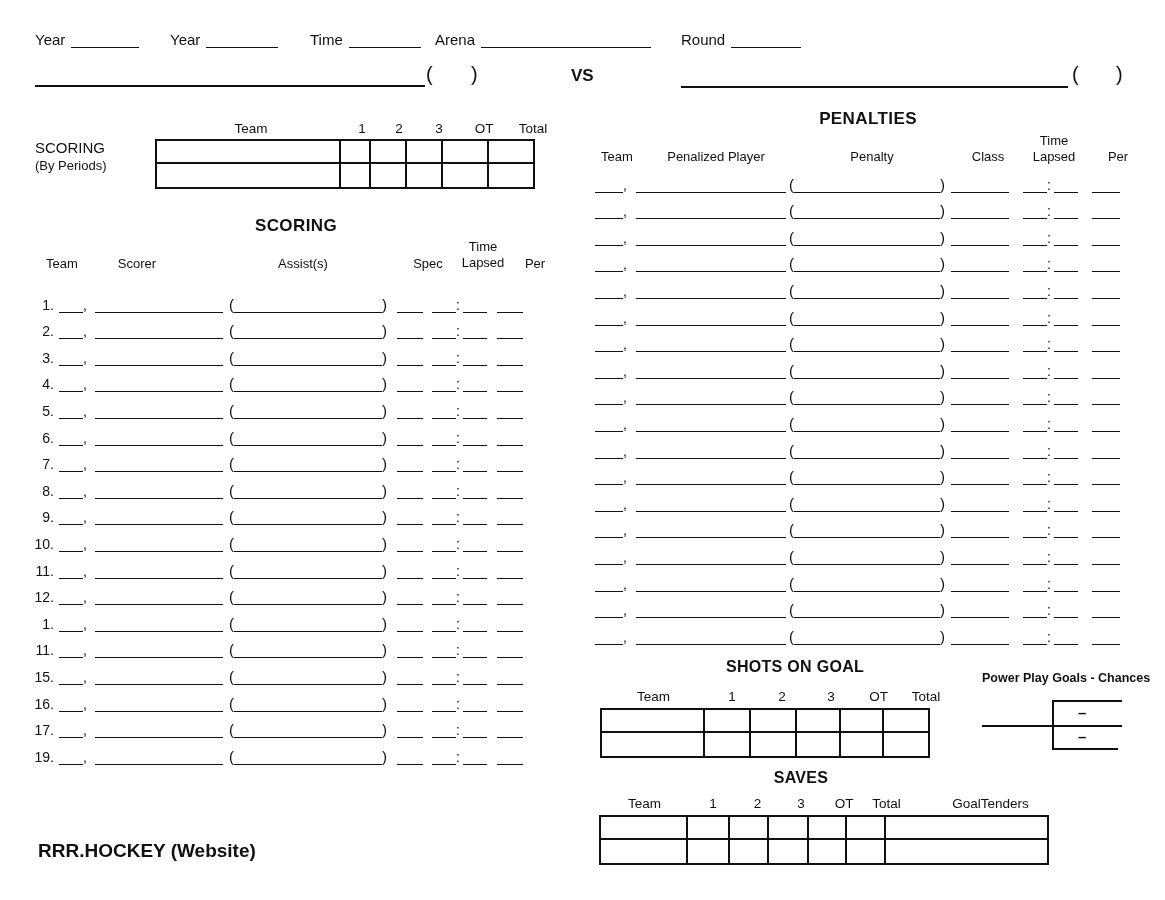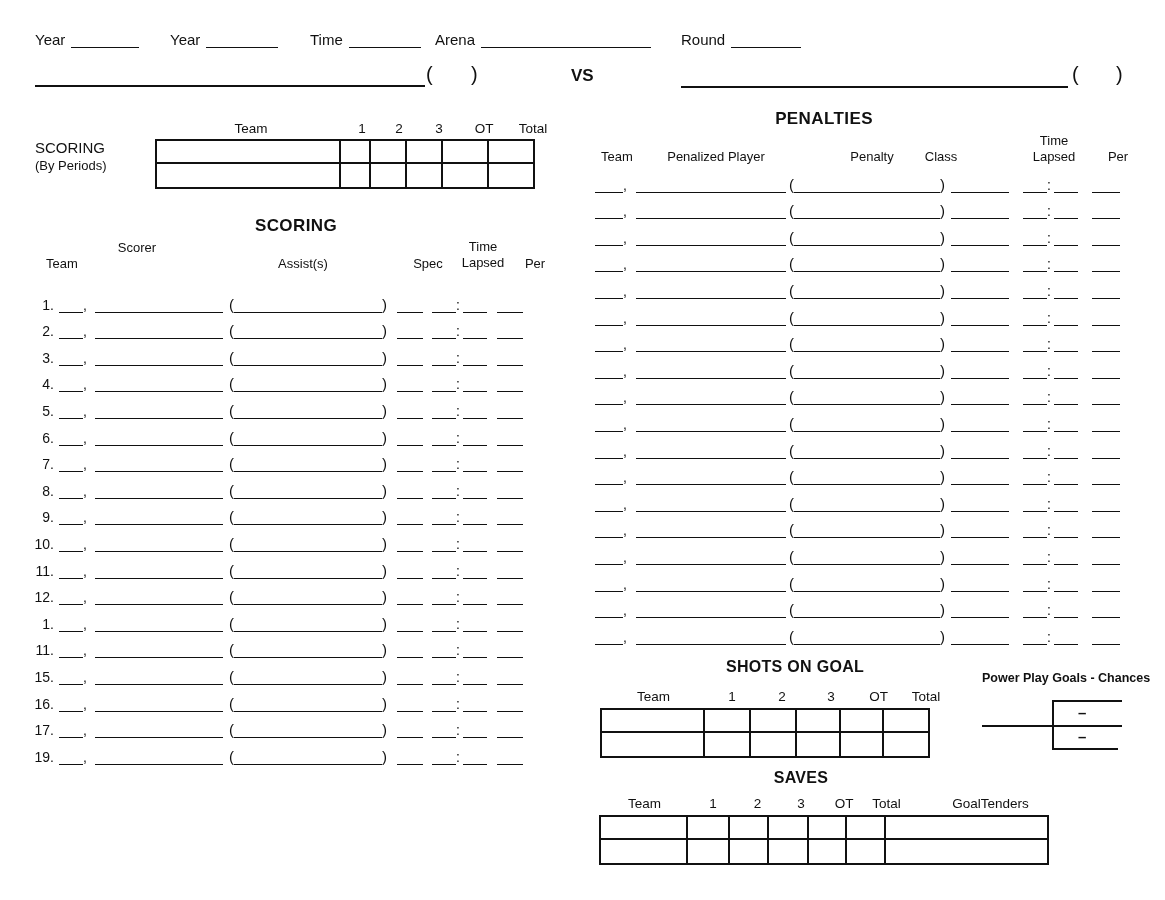--- a/index.html
+++ b/index.html
@@ -125,21 +125,21 @@
       <div></div>
       <div></div>
       <div></div>
       <div></div>
       <div></div>
   </div>
 
   <div class="h-bold ctr" style="left:296px;top:216px">SCORING</div>
 
   <span class="col-lbl" style="left:62px;top:256px">Team</span>
-  <span class="col-lbl" style="left:137px;top:240px">Scorer</span>
+  <span class="col-lbl" style="left:137px;top:256px">Scorer</span>
   <span class="col-lbl" style="left:303px;top:256px">Assist(s)</span>
   <span class="col-lbl" style="left:428px;top:256px">Spec</span>
   <span class="col-lbl col-lbl-2l" style="left:483px;top:239px">
     <span style="display:block">Time</span>
     <span style="display:block">Lapsed</span>
   </span>
   <span class="col-lbl" style="left:535px;top:256px">Per</span>
 
   <div class="rows" style="left:30px;top:286px">
   <div class="s-row">
@@ -406,26 +406,26 @@
     <span class="b bw148"></span>
     <span class="pr">)</span>
     <span class="b bw26 m10"></span>
     <span class="b bw24 m9"></span>
     <span class="c">:</span>
     <span class="b bw24 m3"></span>
     <span class="b bw26 m10"></span>
   </div>
 </div>
 
-  <div class="h-bold ctr" style="left:824px;top:109px">PENALTIES</div>
+  <div class="h-bold ctr" style="left:868px;top:109px">PENALTIES</div>
 
   <span class="col-lbl" style="left:617px;top:149px">Team</span>
   <span class="col-lbl" style="left:716px;top:149px">Penalized Player</span>
   <span class="col-lbl" style="left:872px;top:149px">Penalty</span>
-  <span class="col-lbl" style="left:941px;top:149px">Class</span>
+  <span class="col-lbl" style="left:988px;top:149px">Class</span>
   <span class="col-lbl col-lbl-2l" style="left:1054px;top:133px">
     <span style="display:block">Time</span>
     <span style="display:block">Lapsed</span>
   </span>
   <span class="col-lbl" style="left:1118px;top:149px">Per</span>
 
   <div class="rows" style="left:595px;top:166px">
   <div class="p-row">
     <span class="b bw28"></span>
     <span class="c">,</span>
@@ -732,15 +732,16 @@
     <div></div>
       <div></div>
       <div></div>
       <div></div>
       <div></div>
       <div></div>
       <div></div>
   </div>
 
   <div class="footer">
+    <span>RRR.HOCKEY (Website)</span>
   </div>
 
 </div>
 
 </body></html>

